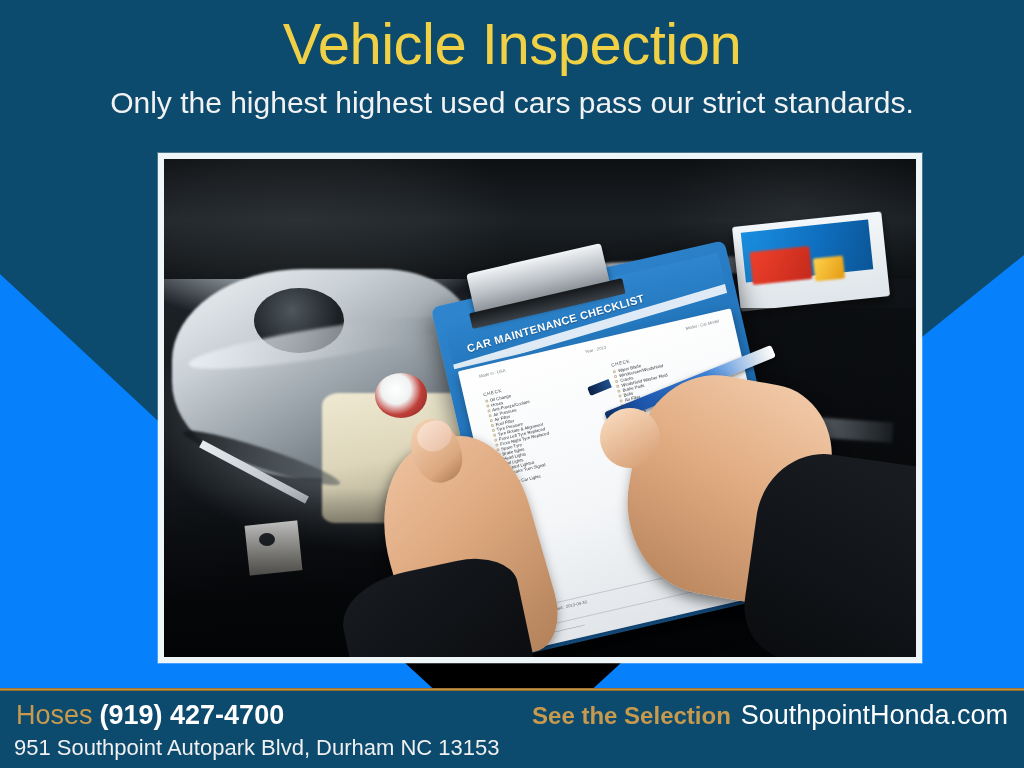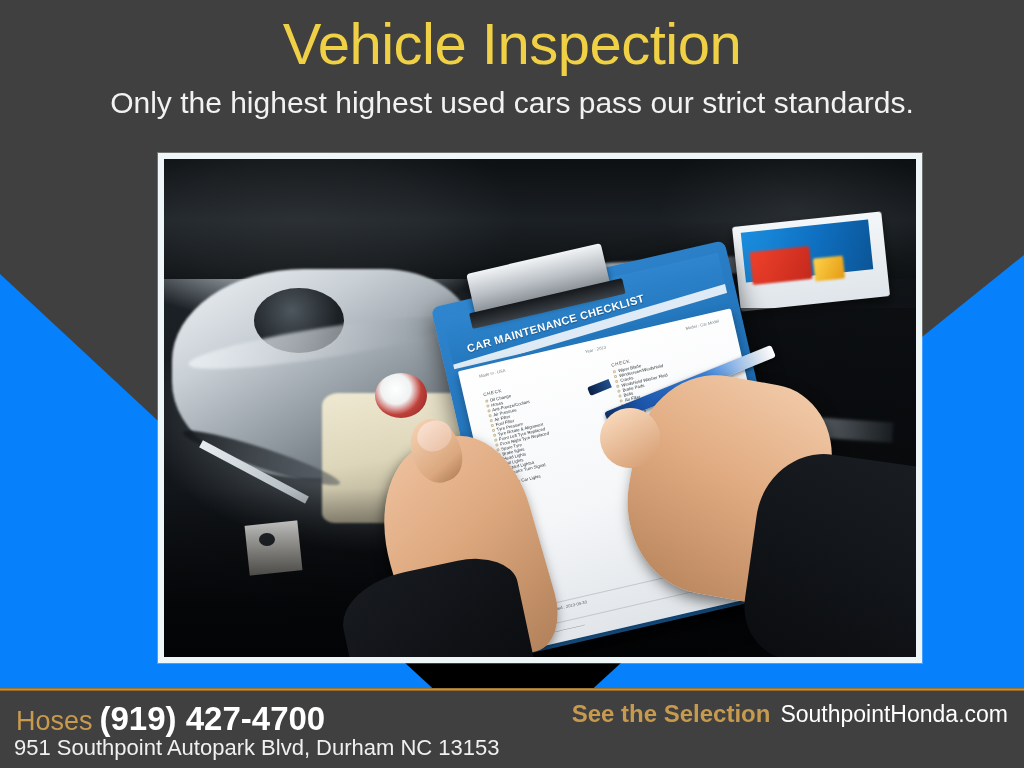--- a/index.html
+++ b/index.html
@@ -5,21 +5,21 @@
   * { box-sizing: border-box; margin: 0; padding: 0; }
   html, body {
     width: 1024px; height: 768px;
     background: #000;
     overflow: hidden;
     font-family: "Liberation Sans", sans-serif;
   }
   #slide {
     position: relative;
     width: 1024px; height: 768px;
-    background: #404040;
+    background: #0c4a6e;
     overflow: hidden;
   }
 
   
   .blue-wedge {
     position: absolute;
     background: #0680fb;
   }
   #wedge-left {
     left: 0; top: 262px;
@@ -412,32 +412,32 @@
   
   #footer { position: absolute; left: 0; top: 691px; width: 1024px; height: 77px; }
   #sales-line {
     position: absolute; left: 16px; top: 9px;
     white-space: nowrap;
   }
   #sales-label {
     font-size: 27px; color: #c79a4e; letter-spacing: 0px;
   }
   #sales-phone {
-    font-size: 33px; color: #ffffff; font-weight: 700; margin-left: 7px;
+    font-size: 27px; color: #ffffff; font-weight: 700; margin-left: 7px;
   }
   #address-line {
     position: absolute; left: 14px; top: 44px;
     font-size: 22px; color: #f0f0f0; white-space: nowrap;
   }
   #cta-line {
     position: absolute; right: 16px; top: 9px;
     white-space: nowrap;
   }
   #cta-label { font-size: 24px; color: #c79a4e; font-weight: bold; }
-  #cta-site  { font-size: 23px; color: #ffffff; margin-left: 10px; }
+  #cta-site  { font-size: 27px; color: #ffffff; margin-left: 10px; }
 </style>
 </head>
 <body>
 
 <div id="slide">
 
   <div class="blue-wedge" id="wedge-left"></div>
   <div class="blue-wedge" id="wedge-right"></div>
   <div id="blue-band"></div>
   <div id="band-notch"></div>

